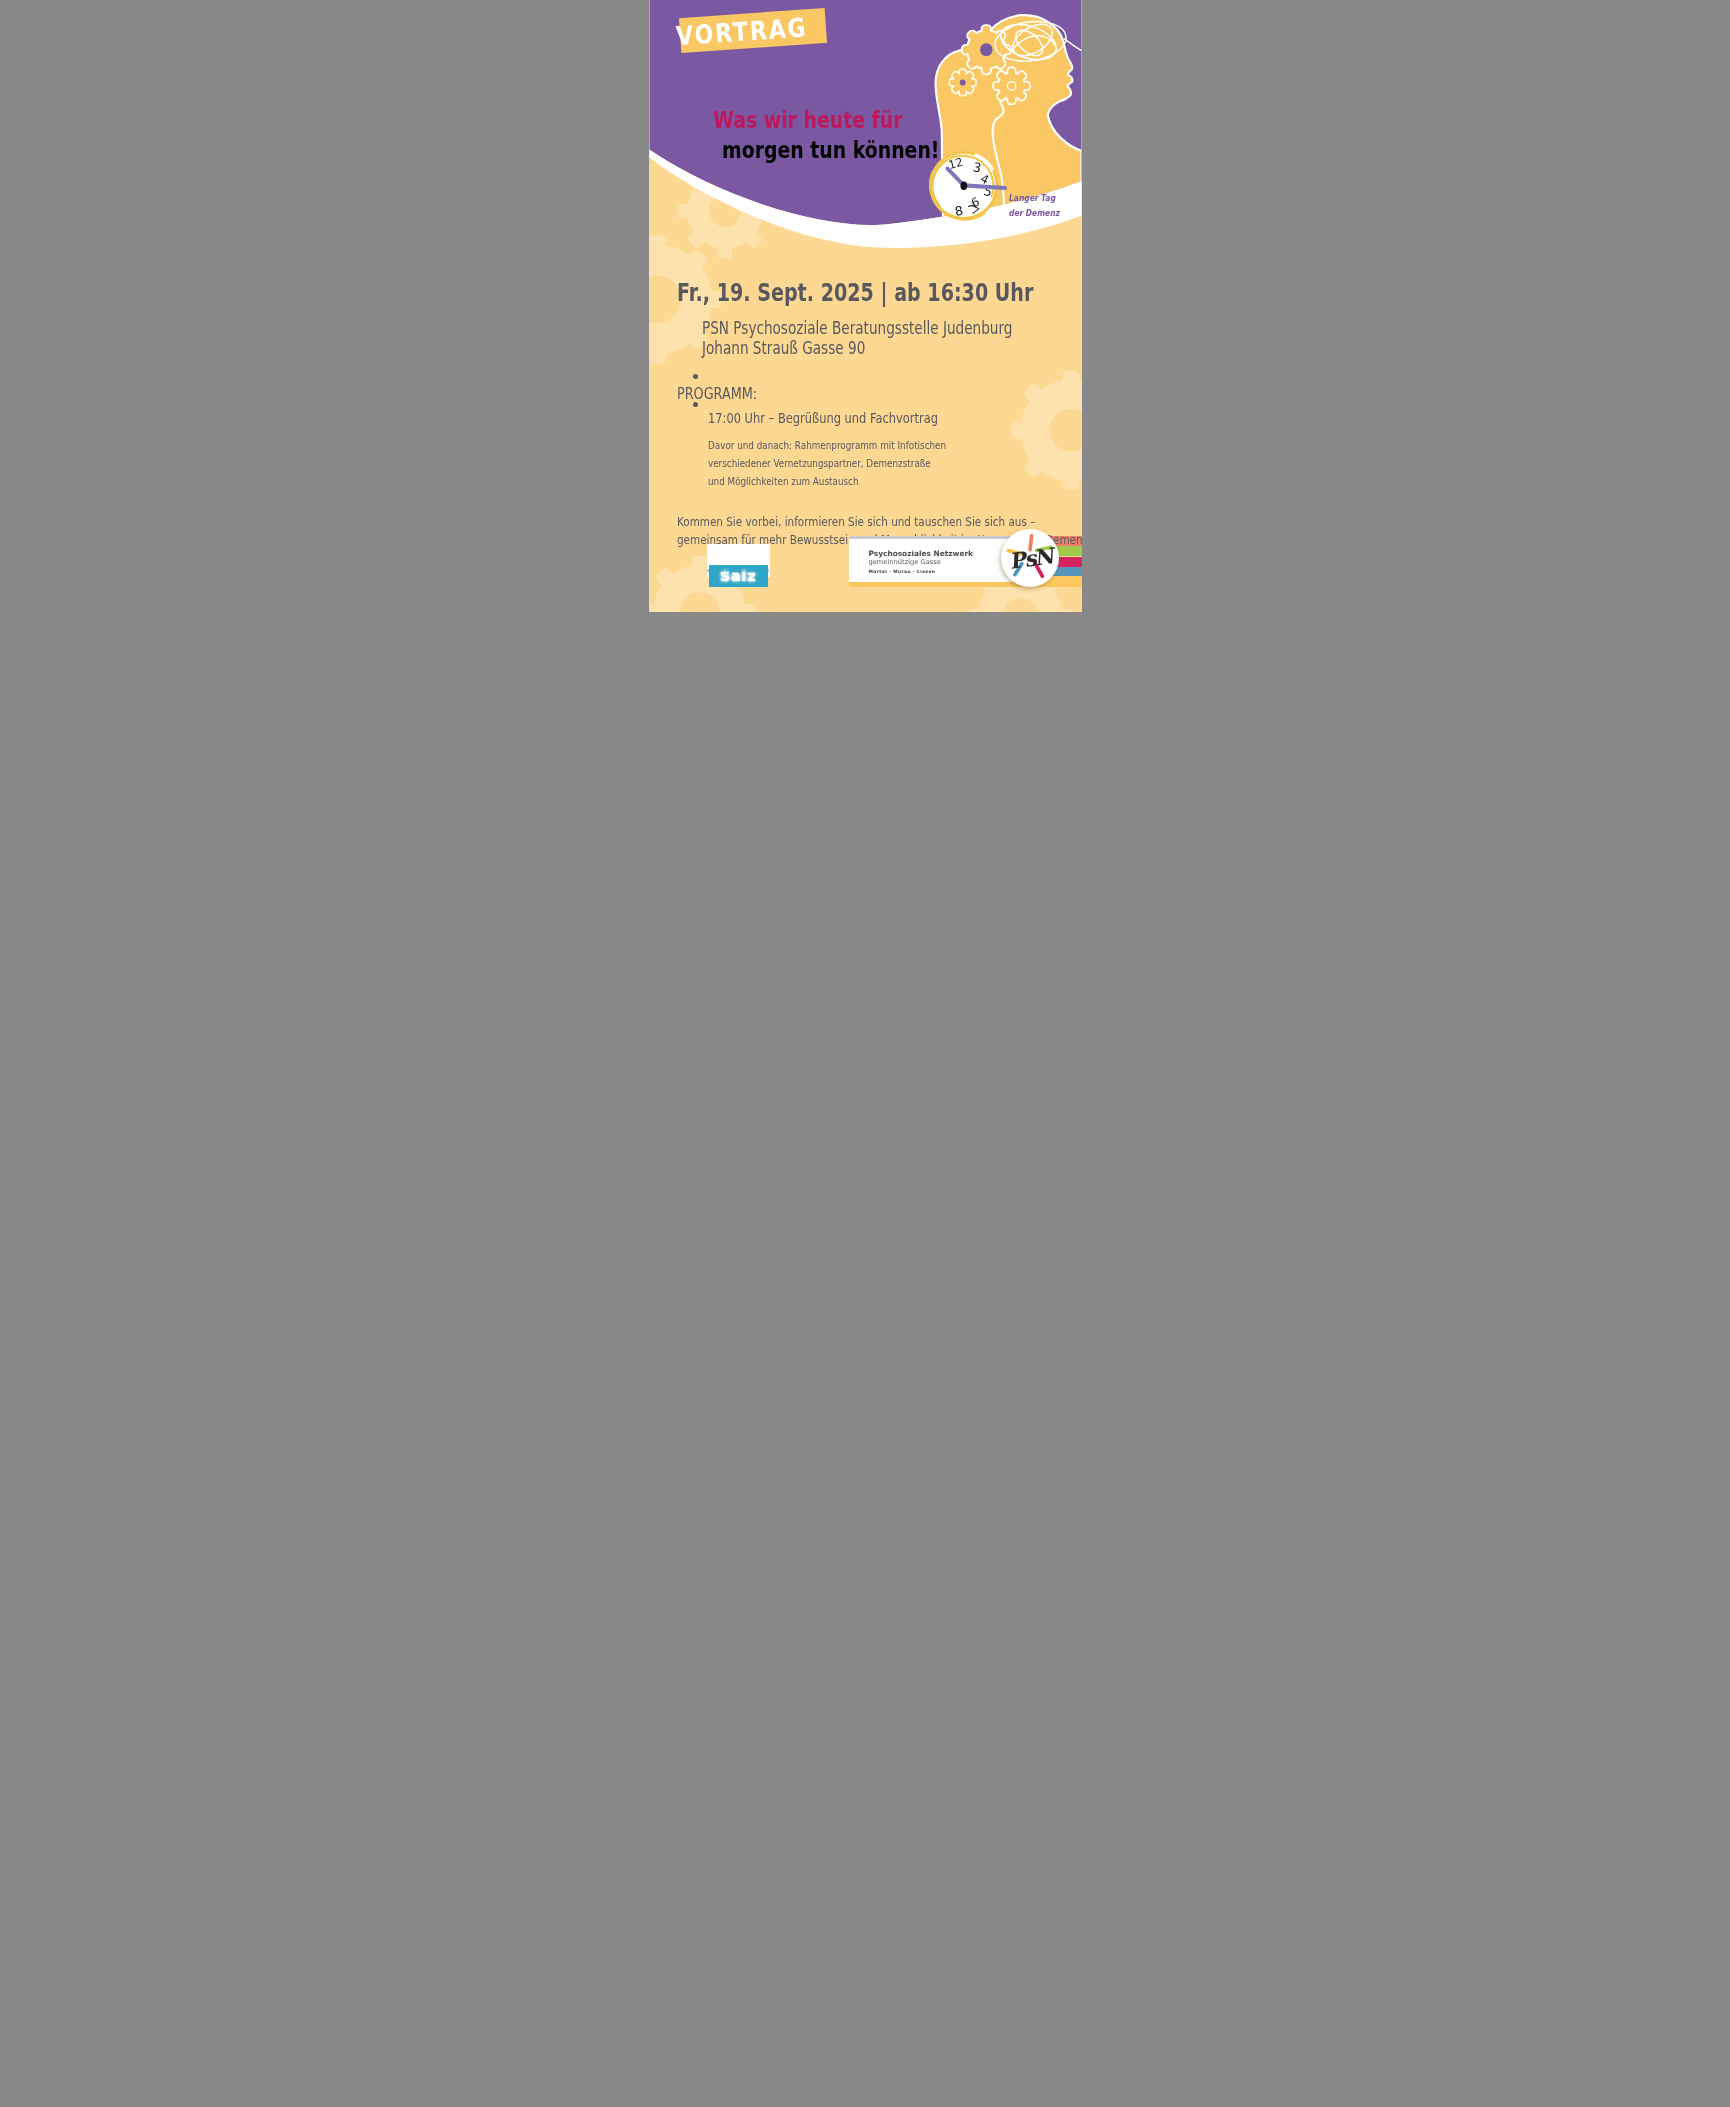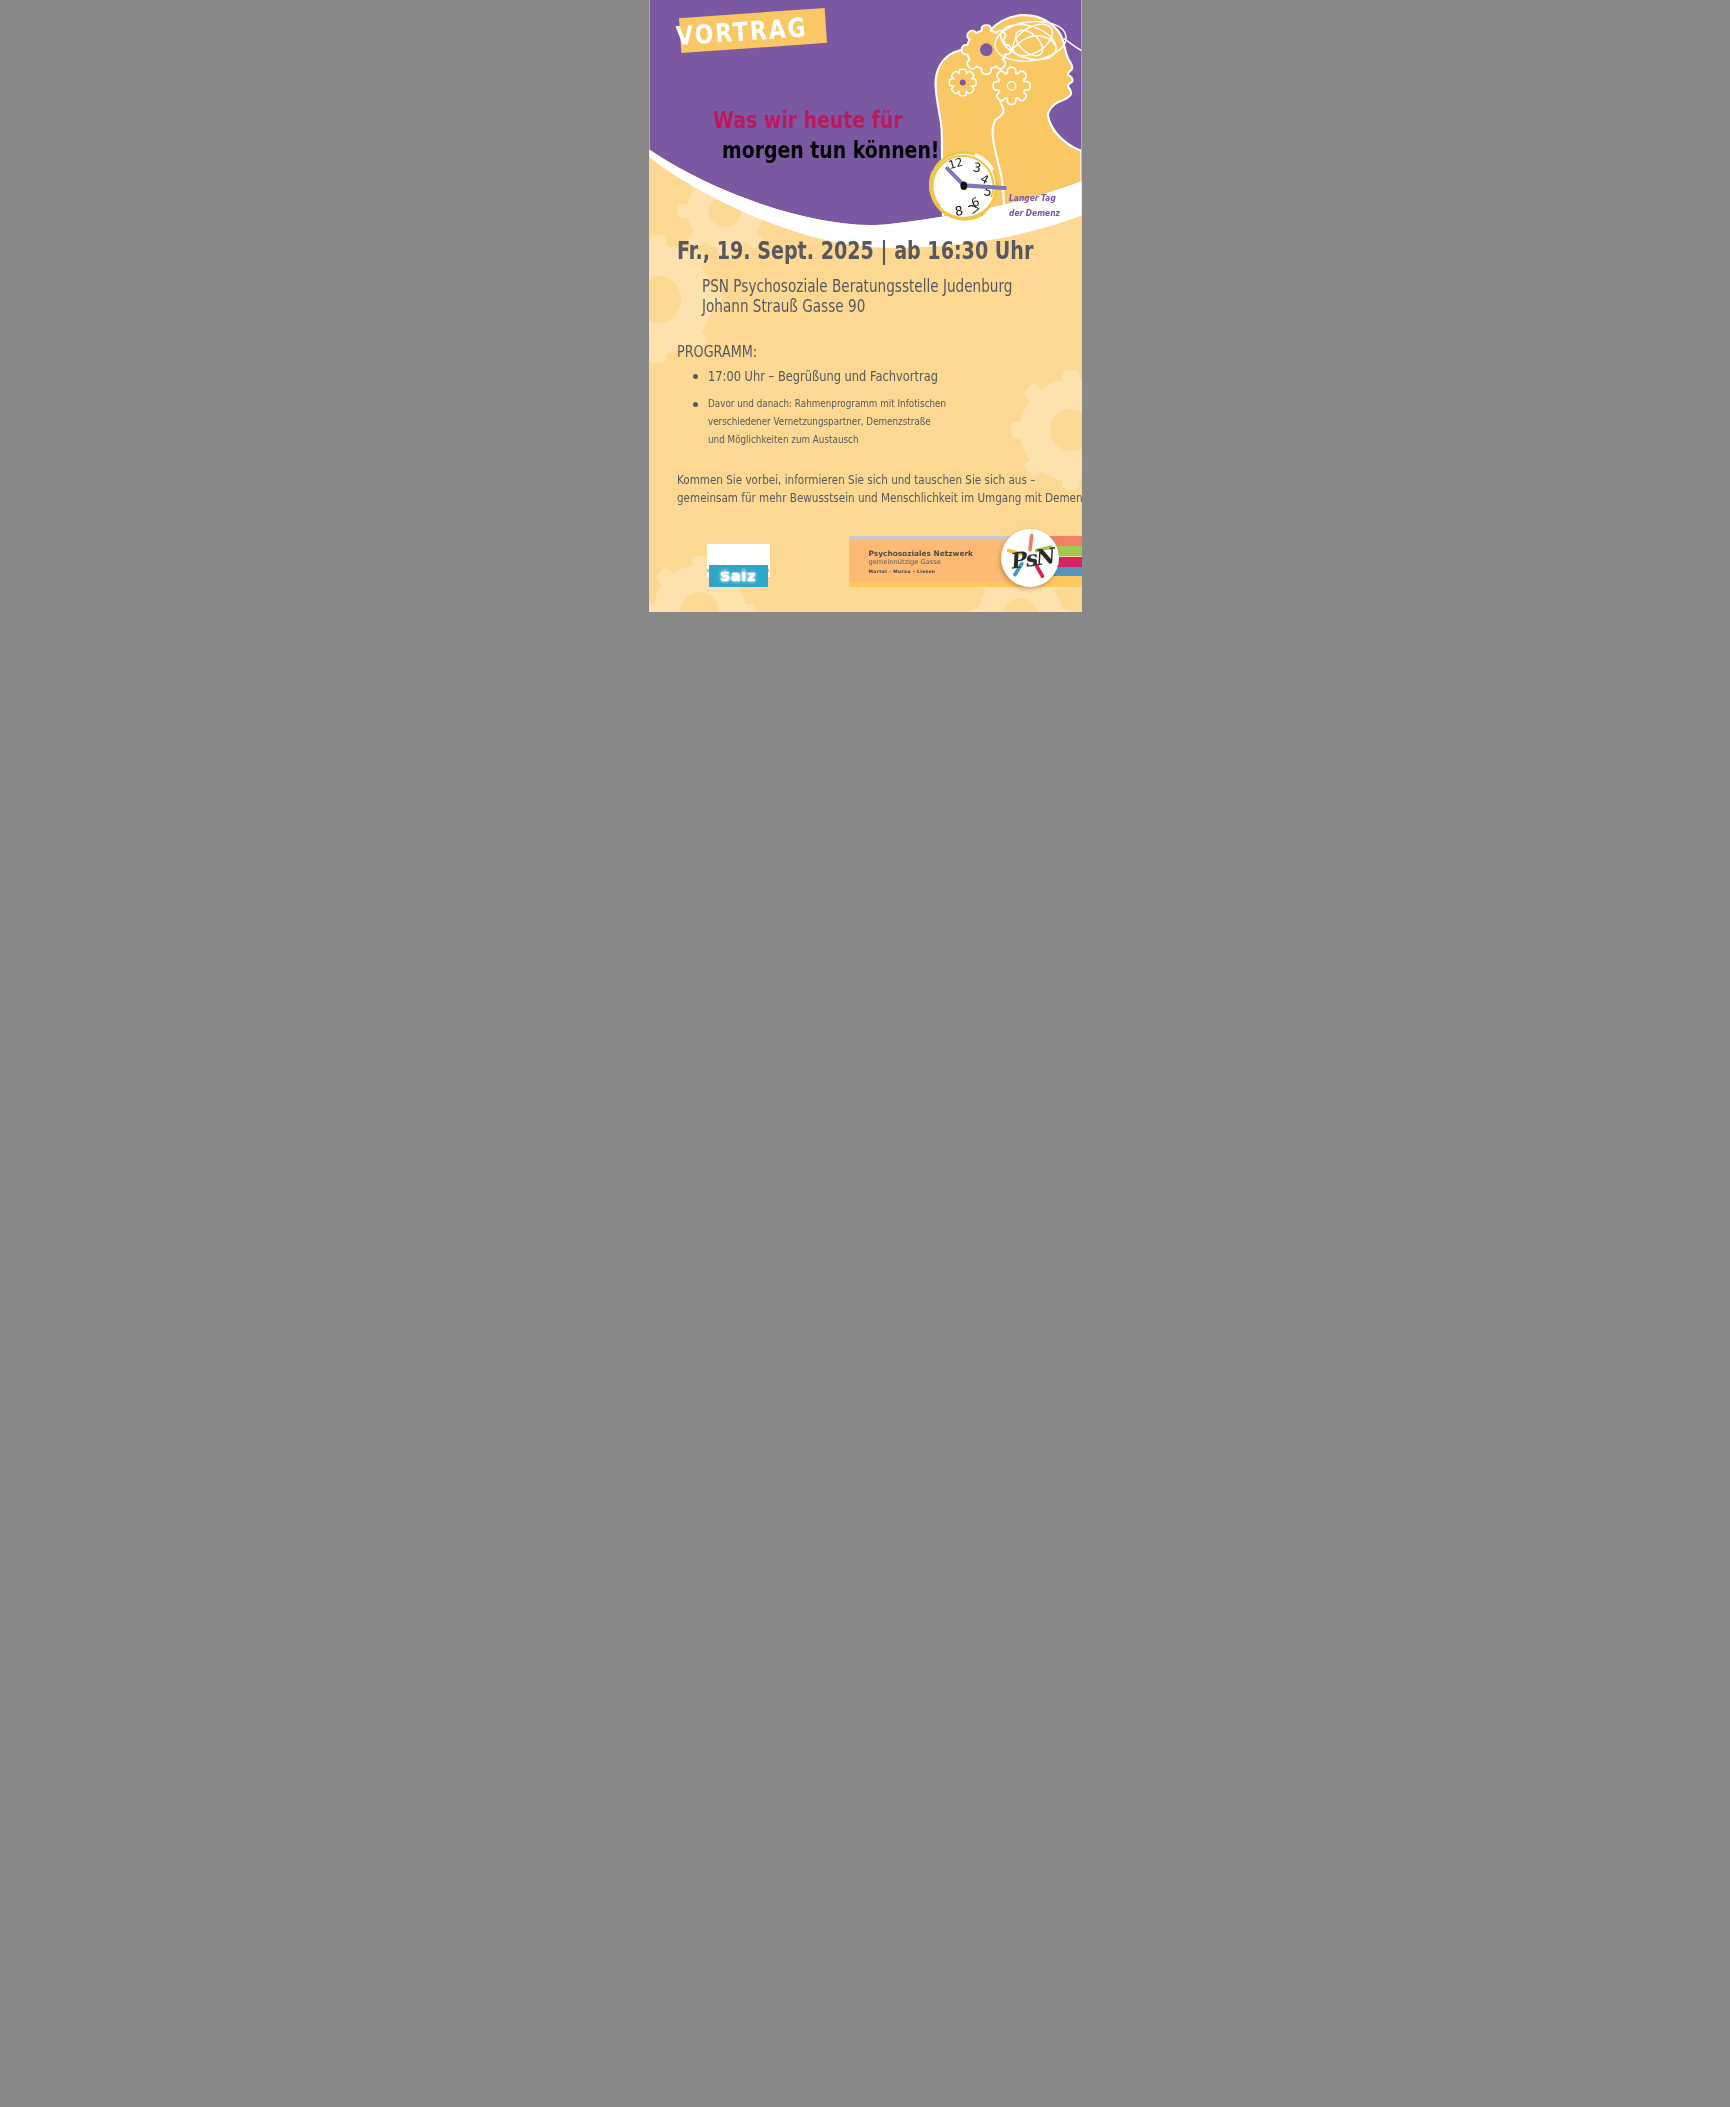--- a/index.html
+++ b/index.html
@@ -6,21 +6,21 @@
   .page{position:relative;width:433px;height:612px;margin:0 auto;background:#fcd893;overflow:hidden;
         font-family:"DejaVu Sans","Liberation Sans",sans-serif;}
   .abs{position:absolute;}
   svg{display:block;}
   
   .cx{display:inline-block;transform-origin:0 0;}
   .sx78{transform:scaleX(.78);}
   .sx8{transform:scaleX(.8);}
   .sx85{transform:scaleX(.85);}
   .sx9{transform:scaleX(.9);}
-  .gray{color:#58585e;}
+  .gray{color:#58585e;margin-top:42px;}
   
   .badge{left:31px;top:12.6px;width:146px;height:35px;background:#f9c763;transform:rotate(-4deg);
          display:flex;align-items:center;justify-content:center;z-index:4;}
   .badge span{color:#fff;font-weight:bold;font-size:26px;letter-spacing:2.1px;}
   .title{left:29px;top:59px;color:#fff;font-weight:bold;font-size:35px;white-space:nowrap;z-index:4;}
   .sub1{left:64px;top:106px;color:#be185d;font-weight:bold;font-size:23.6px;white-space:nowrap;z-index:4;}
   .sub2{left:73px;top:136px;color:#000000;font-weight:bold;font-size:23.6px;white-space:nowrap;z-index:4;}
   .etag{left:360px;top:191px;color:#7b57a2;font-weight:bold;font-size:8.4px;line-height:14.8px;white-space:nowrap;z-index:5;font-style:italic;}
   
   .date{left:28px;top:236px;font-weight:bold;font-size:24.5px;white-space:nowrap;z-index:3;}
@@ -29,21 +29,21 @@
   .prog{left:28px;top:342px;font-size:16px;white-space:nowrap;z-index:3;}
   .b1t{left:59px;top:368px;font-size:14.3px;white-space:nowrap;z-index:3;}
   .b2t{left:59px;top:395px;font-size:11px;line-height:18px;white-space:nowrap;z-index:3;}
   .dot{width:5px;height:5px;border-radius:50%;background:#58585e;z-index:3;}
   .close1{left:28px;top:472px;font-size:13px;white-space:nowrap;z-index:3;}
   .close2{left:28px;top:490px;font-size:13px;white-space:nowrap;z-index:3;}
   
   .stripe{left:400px;width:33px;z-index:2;}
   .band{left:200px;top:576px;width:233px;height:10.5px;background:#fbc75e;z-index:2;}
   .graybar{left:200px;top:536px;width:163px;height:2.5px;background:#c7cbd0;z-index:3;}
-  .card{left:200px;top:539px;width:163px;height:43px;background:#fdba74;z-index:3;}
+  .card{left:200px;top:539px;width:163px;height:43px;background:#ffffff;z-index:3;}
   .card .t1{position:absolute;left:20px;top:10px;font-size:7.4px;font-weight:bold;color:#4a4a4c;white-space:nowrap;}
   .card .t2{position:absolute;left:20px;top:19px;font-size:6.7px;color:#5a5a5c;white-space:nowrap;}
   .card .t3{position:absolute;left:20px;top:29.5px;font-size:4.4px;font-weight:bold;color:#3c3c3e;letter-spacing:0.4px;white-space:nowrap;}
   .salz{left:58px;top:544px;width:63px;height:33px;background:#fff;z-index:3;}
   .salz .sea{position:absolute;left:2.1px;top:2.1px;width:59px;height:22.3px;background:#2fa6c8;display:flex;align-items:center;justify-content:center;margin-top:19px;}
   .salz .sea span{color:#fff;font-weight:bold;font-size:14.3px;letter-spacing:0.8px;
        text-shadow:0 0 1.3px #fff,0 0 2.5px #fff,0 0 3.8px rgba(255,255,255,.95);}
   .salz .cap{position:absolute;left:0;top:25px;width:63px;text-align:center;color:#2fa6c8;
        font-weight:bold;font-size:3.5px;letter-spacing:0.2px;white-space:nowrap;}
   .psncircle{left:352px;top:529px;width:58px;height:58px;border-radius:50%;background:#fff;

